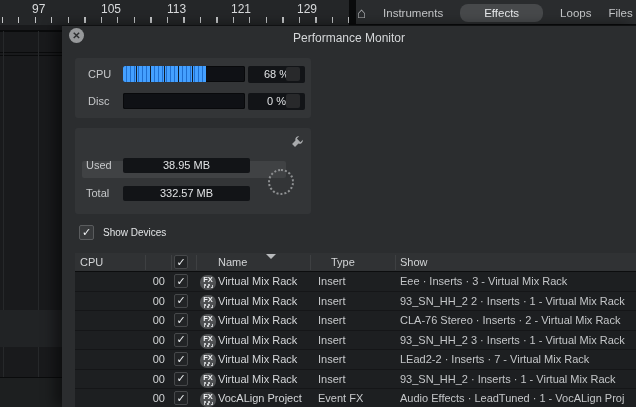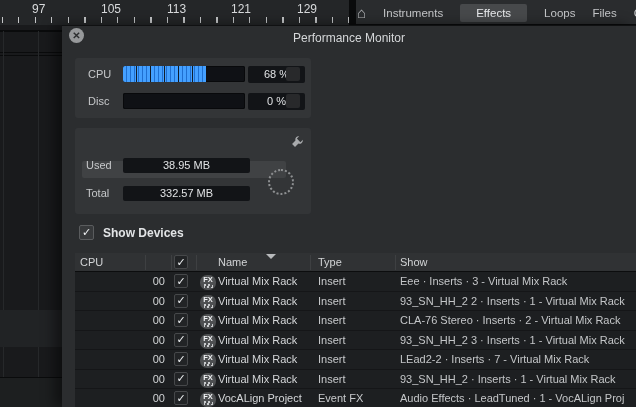--- a/index.html
+++ b/index.html
@@ -16,21 +16,21 @@
   .ruler-num { position:absolute; top:2px; width:26px; text-align:center;
                color:#d8dadc; font-size:12px;padding-left:32px; }
   #ticks { position:absolute; left:2px; top:17px; width:348px; height:6px;
            background:repeating-linear-gradient(90deg,#c3c5c7 0 1px,transparent 1px 16.5px); }
   #topbar-divider { position:absolute; left:349px; top:0; width:7px; height:25px; background:#0a0b0c; }
   #browser-tabs { position:absolute; left:357px; top:0; width:279px; height:25px;
                   display:flex; align-items:center; gap:17px; white-space:nowrap;
                   color:#c4c6c8; font-size:11.5px; overflow:hidden; }
   .home-glyph { font-size:15px; color:#b8babc; line-height:1; }
   .tab { cursor:default; }
-  .tab.active { background:#47494b; color:#e8eaec; padding:3px 16px; border-radius:2px; }
+  .tab.active { background:#47494b; color:#e8eaec; padding:3px 24px; border-radius:8px; }
 
   
   #arrange { position:absolute; left:0; top:25px; width:62px; height:382px; background:#191a1c; }
   .vline { position:absolute; top:6px; bottom:0; width:1px; background:#26282a; }
   .hline { position:absolute; left:0; width:62px; height:1px; background:#0a0b0c; }
   .band  { position:absolute; left:0; width:62px; }
 
   
   #panel { position:absolute; left:62px; top:25px; width:574px; height:382px;
            background:#2b2d2f; box-shadow:-8px 0 12px rgba(0,0,0,.45); border-top:1px solid #101112; }
@@ -67,21 +67,21 @@
                border-radius:2px; color:#e0e2e4; text-align:center; line-height:15px; }
   #spinner { position:absolute; left:193px; top:41px; width:26px; height:26px;
              border:2px dotted #8e9092; border-radius:50%; }
 
   
   #show-devices { position:absolute; left:17px; top:199px; display:flex; align-items:center;
                   gap:9px; cursor:pointer; }
   .checkbox { width:15px; height:15px; background:#37393b; border:1px solid #5a5c5e;
               border-radius:2px; color:#f0f2f4; font-size:11px; display:flex;
               align-items:center; justify-content:center; }
-  #show-devices span.lbl { color:#e2e4e6; font-size:12px;font-weight:bold; }
+  #show-devices span.lbl { color:#e2e4e6; font-size:10px; }
 
   
   #table { position:absolute; left:13px; top:227px; width:561px; bottom:0; overflow:hidden; }
   #thead { position:relative; height:19px; background:#303234; border-bottom:1px solid #0c0d0e; }
   #thead .hdr { position:absolute; top:3px; color:#d2d4d6; }
   .col-divider { position:absolute; top:2px; height:15px; width:1px; background:#3e4042; }
   #sort-arrow { position:absolute; left:191px; top:1px; width:0; height:0;
                 border-left:5px solid transparent; border-right:5px solid transparent;
                 border-top:5px solid #b8babc; }
   #thead .checkbox, .trow .checkbox { position:absolute; left:99px; top:2px;
@@ -175,21 +175,21 @@
     <div id="show-devices">
       <span class="checkbox">✓</span>
       <span class="lbl">Show Devices</span>
     </div>
 
     <div id="table">
       <div id="thead">
         <span class="hdr" style="left:5px;">CPU</span>
         <span class="checkbox">✓</span>
         <span class="hdr" style="left:143px;">Name</span>
-        <span class="hdr" style="left:243px;">Type</span>
+        <span class="hdr" style="left:256px;">Type</span>
         <span class="hdr" style="left:325px;">Show</span>
         <div id="sort-arrow"></div>
         <div class="col-divider" style="left:70px;"></div>
         <div class="col-divider" style="left:96px;"></div>
         <div class="col-divider" style="left:121px;"></div>
         <div class="col-divider" style="left:235px;"></div>
         <div class="col-divider" style="left:320px;"></div>
       </div>
       <div id="tbody">
   <div class="trow">

